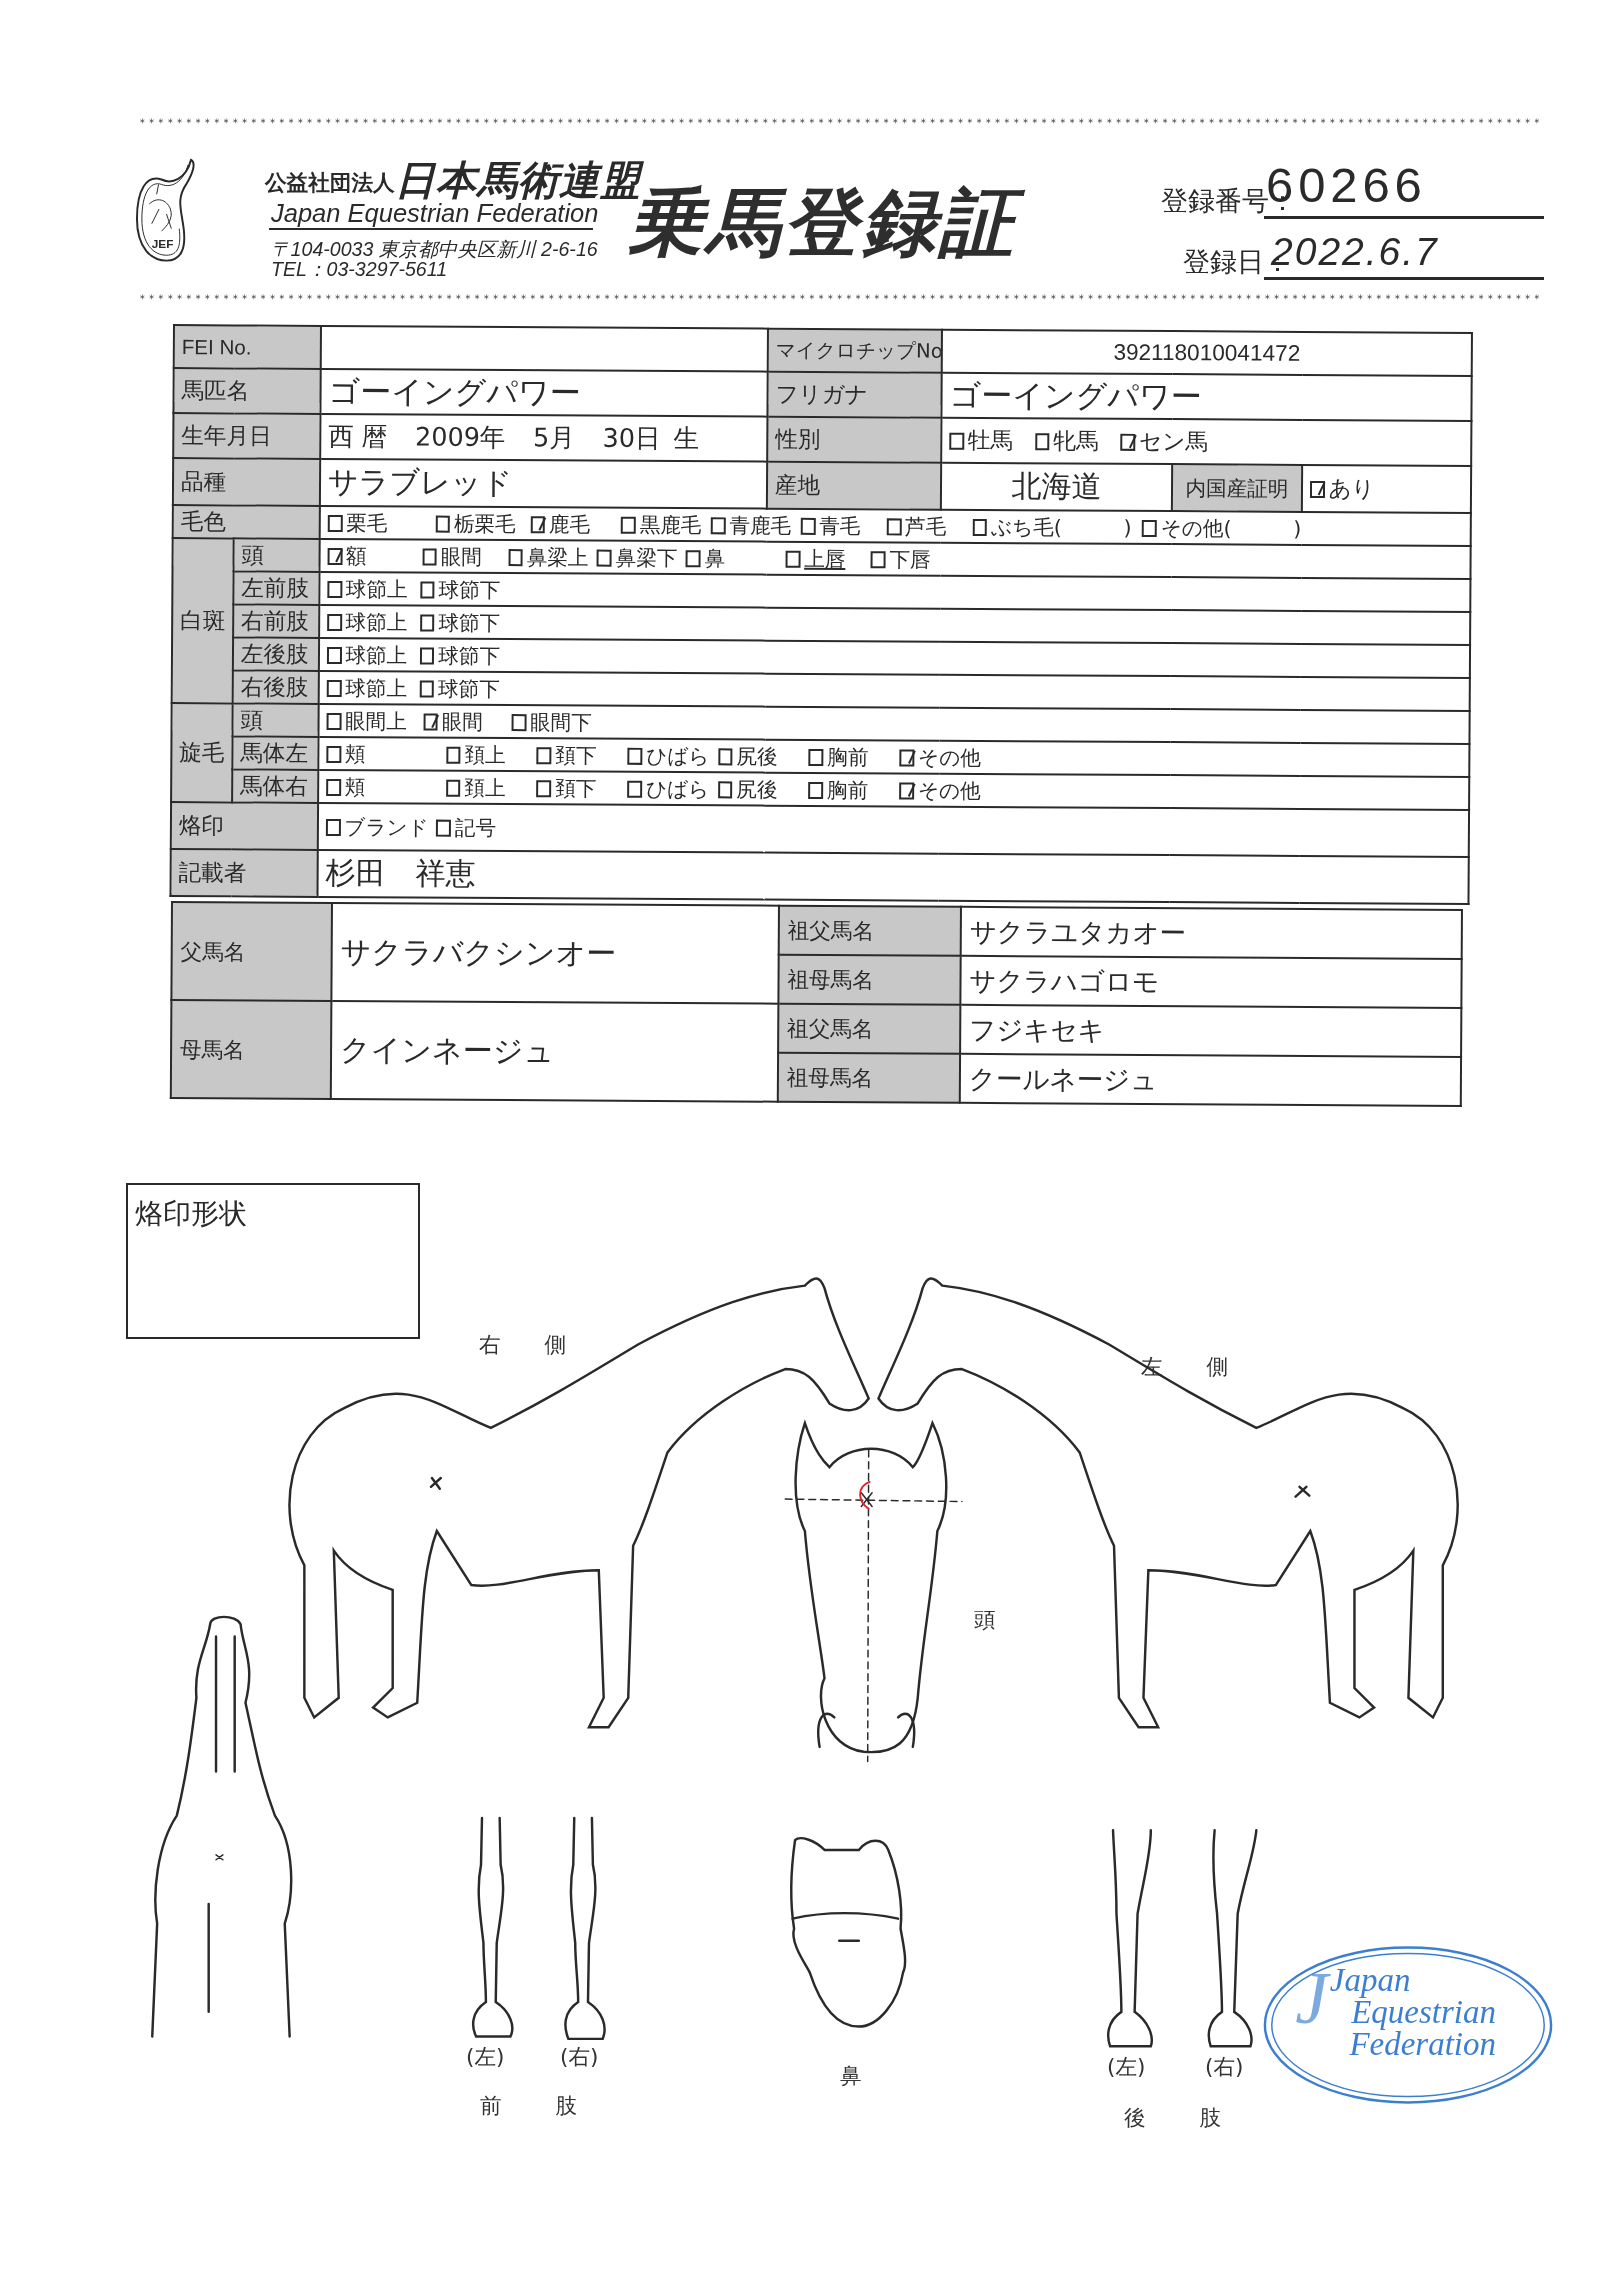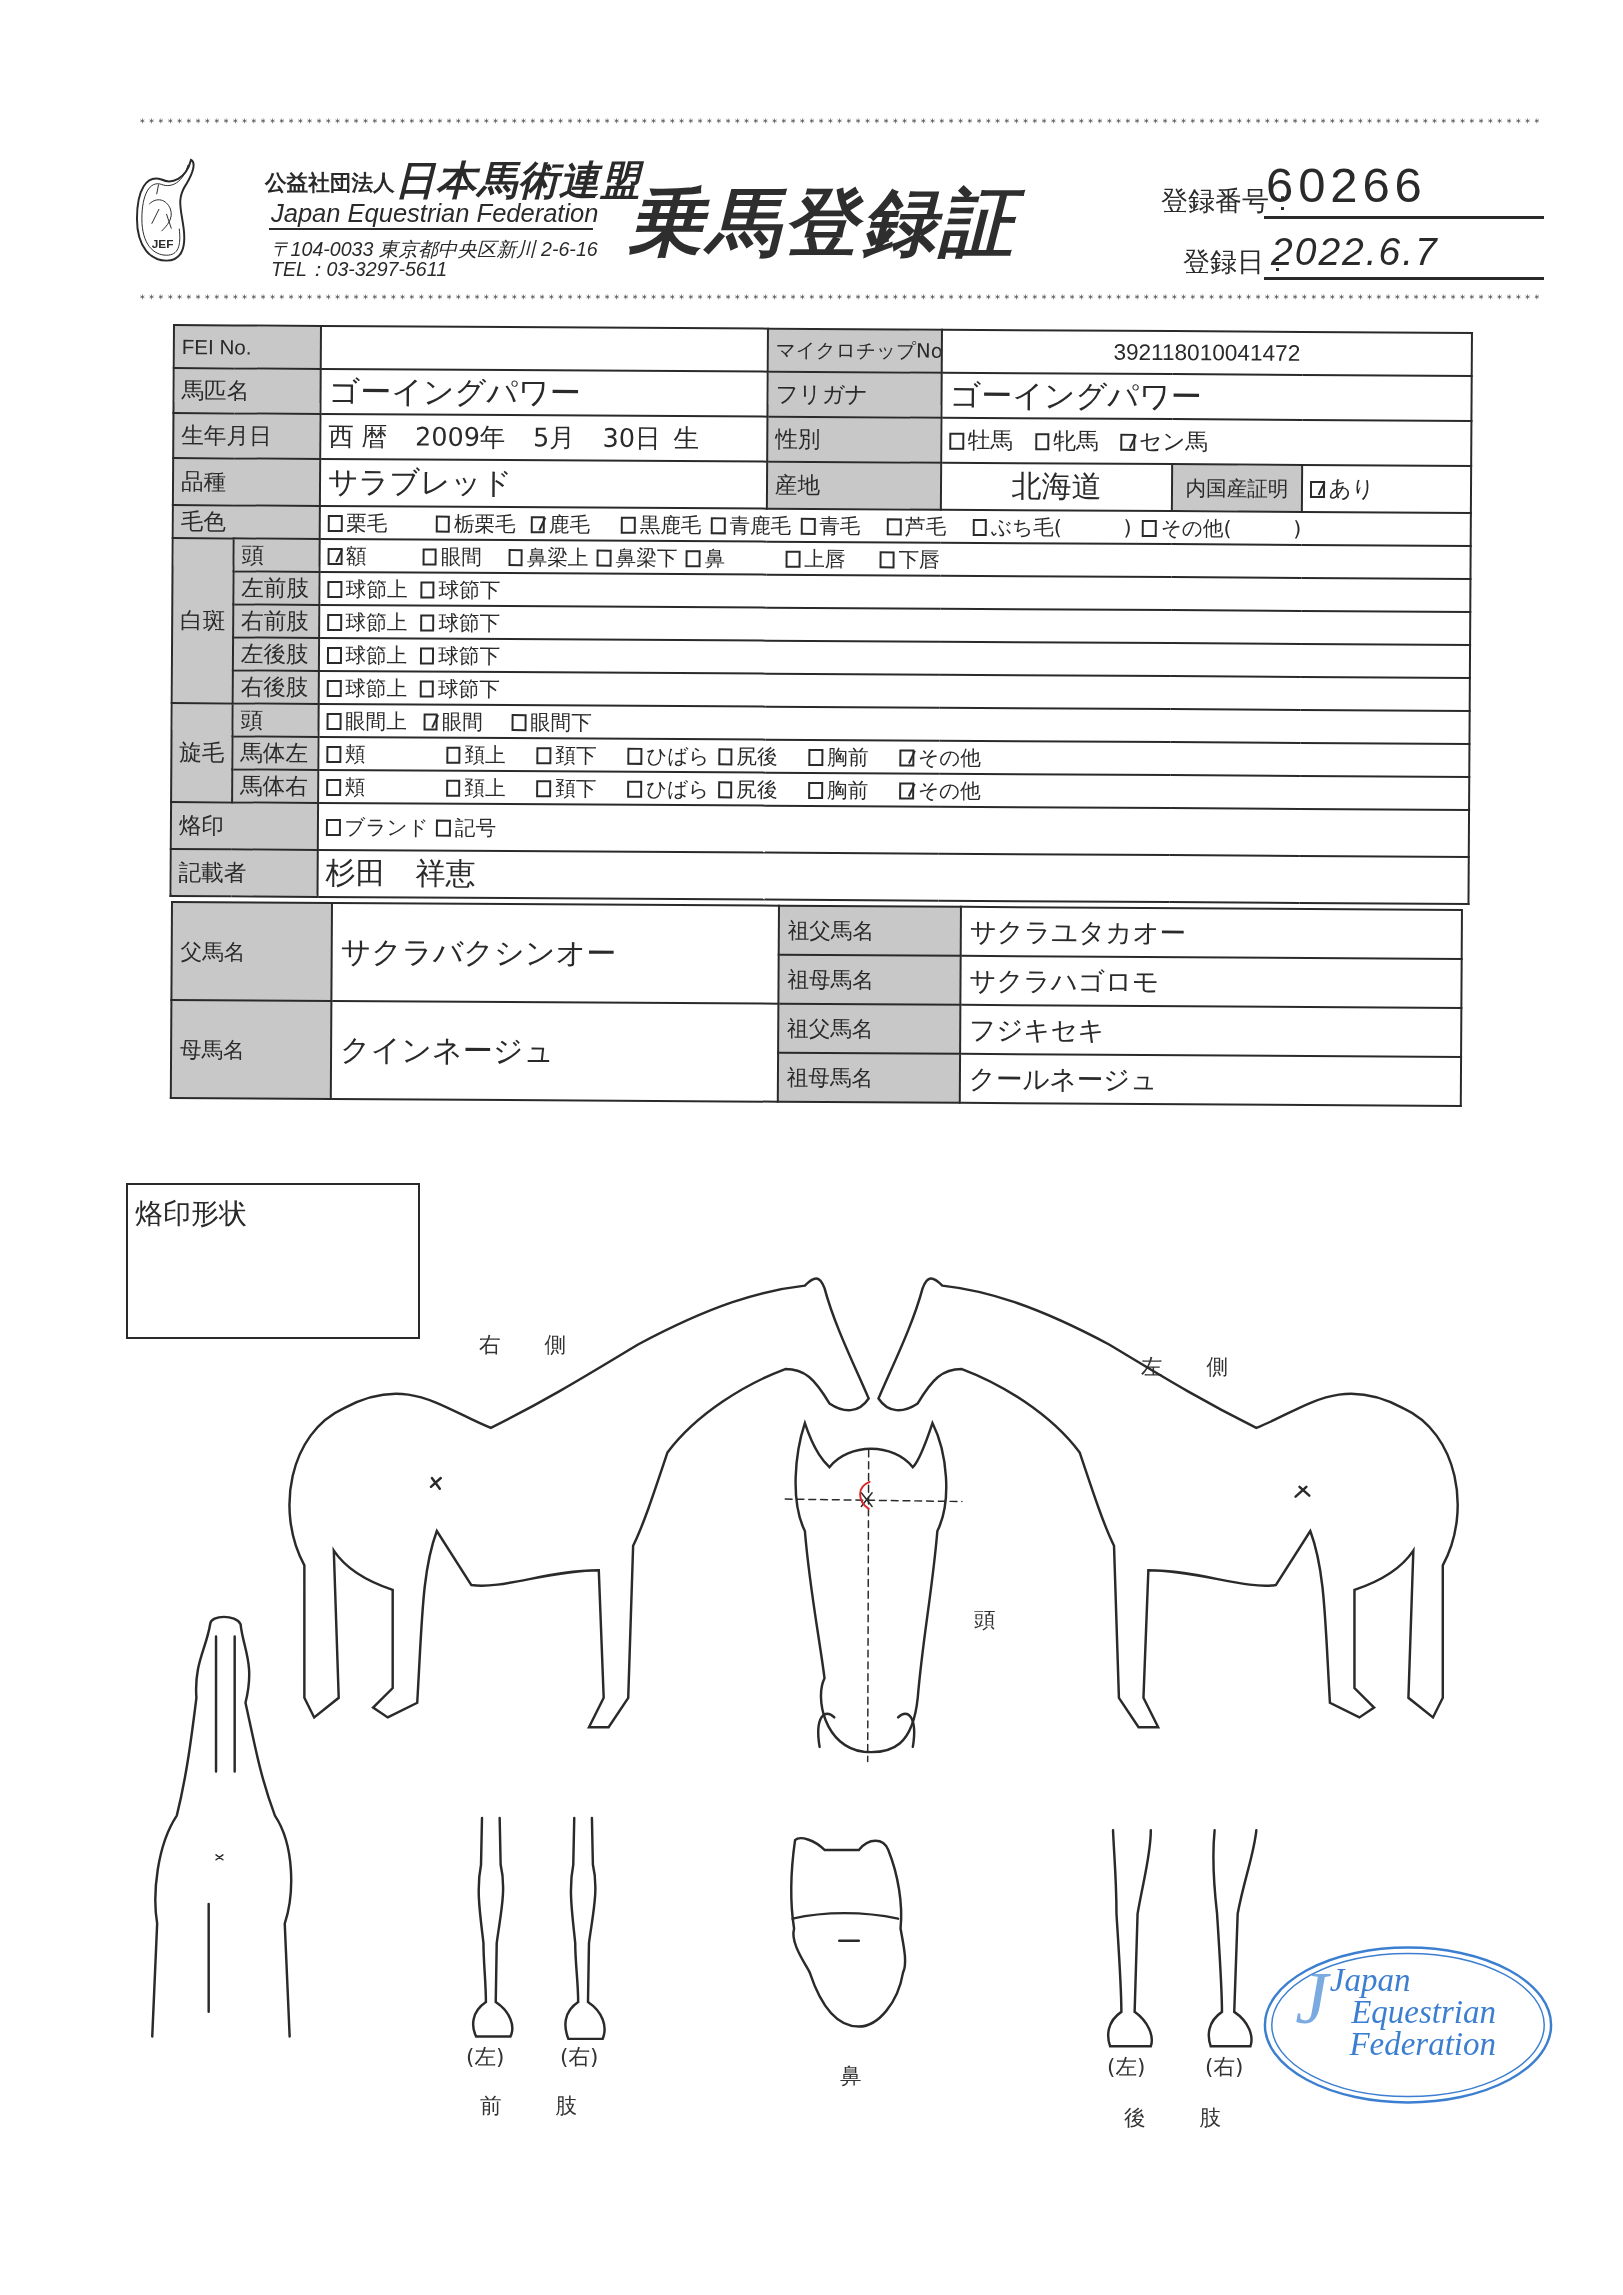--- a/index.html
+++ b/index.html
@@ -135,21 +135,21 @@
 
   <tr style="height:29.4px">
     <td class="lab" rowspan="5" style="text-align:center;">白斑</td>
     <td class="sub">頭</td>
     <td colspan="5" style="font-size:20.6px;">
       <span class="opt" style="margin-right:49px;"><span class="cb on"></span><span>額</span></span>
       <span class="opt" style="margin-right:19.6px;"><span class="cb"></span><span>眼間</span></span>
       <span class="opt" style="margin-right:2px;"><span class="cb"></span><span>鼻梁上</span></span>
       <span class="opt" style="margin-right:2px;"><span class="cb"></span><span>鼻梁下</span></span>
       <span class="opt" style="margin-right:54px;"><span class="cb"></span><span>鼻</span></span>
-      <span class="opt" style="margin-right:28px;"><span class="cb"></span><span>上唇</span></span>
+      <span class="opt" style="margin-right:19px;text-decoration:underline;"><span class="cb"></span><span>上唇</span></span>
       <span class="opt"><span class="cb"></span><span>下唇</span></span>
     </td>
   </tr>
   <tr style="height:29.4px">
     <td class="sub">左前肢</td>
     <td colspan="5" style="font-size:20.6px;">
       <span class="opt" style="margin-right:5.9px;"><span class="cb"></span><span>球節上</span></span>
       <span class="opt"><span class="cb"></span><span>球節下</span></span>
     </td>
   </tr>

